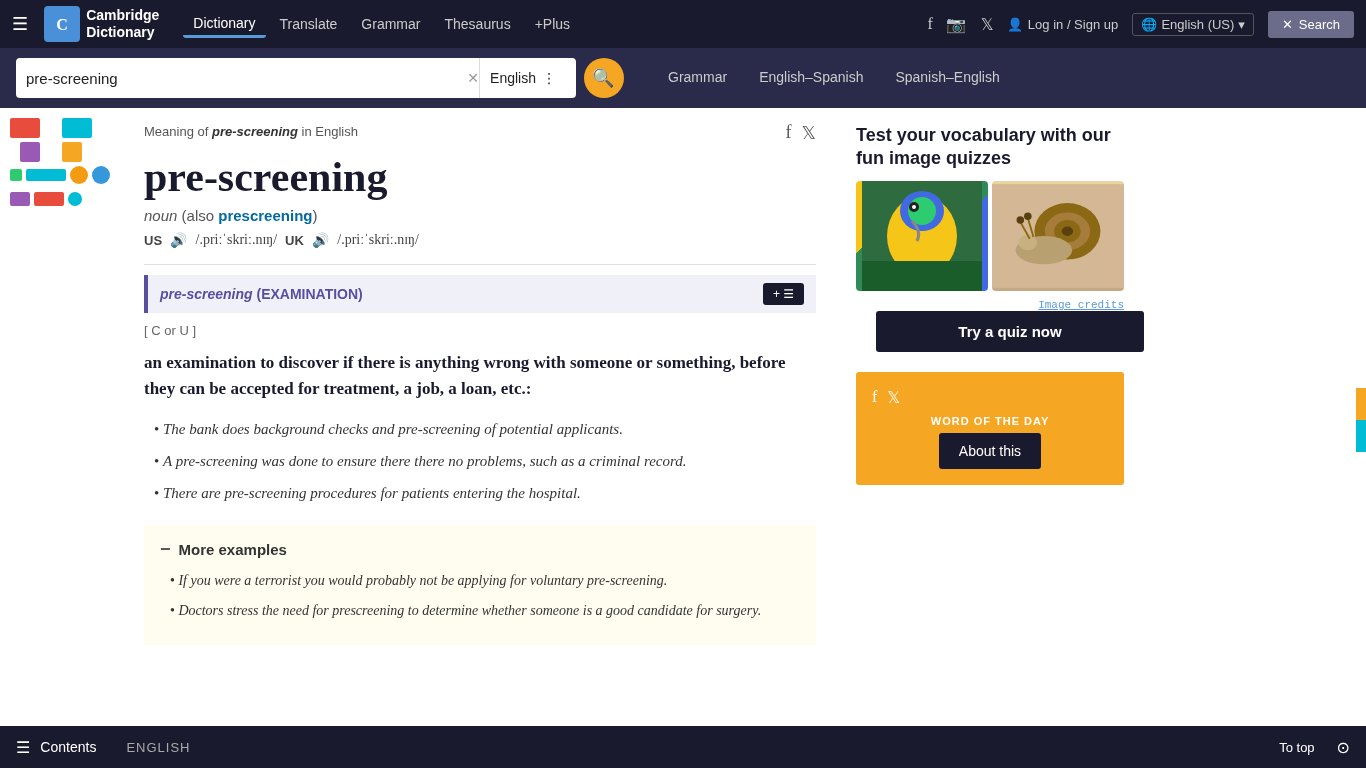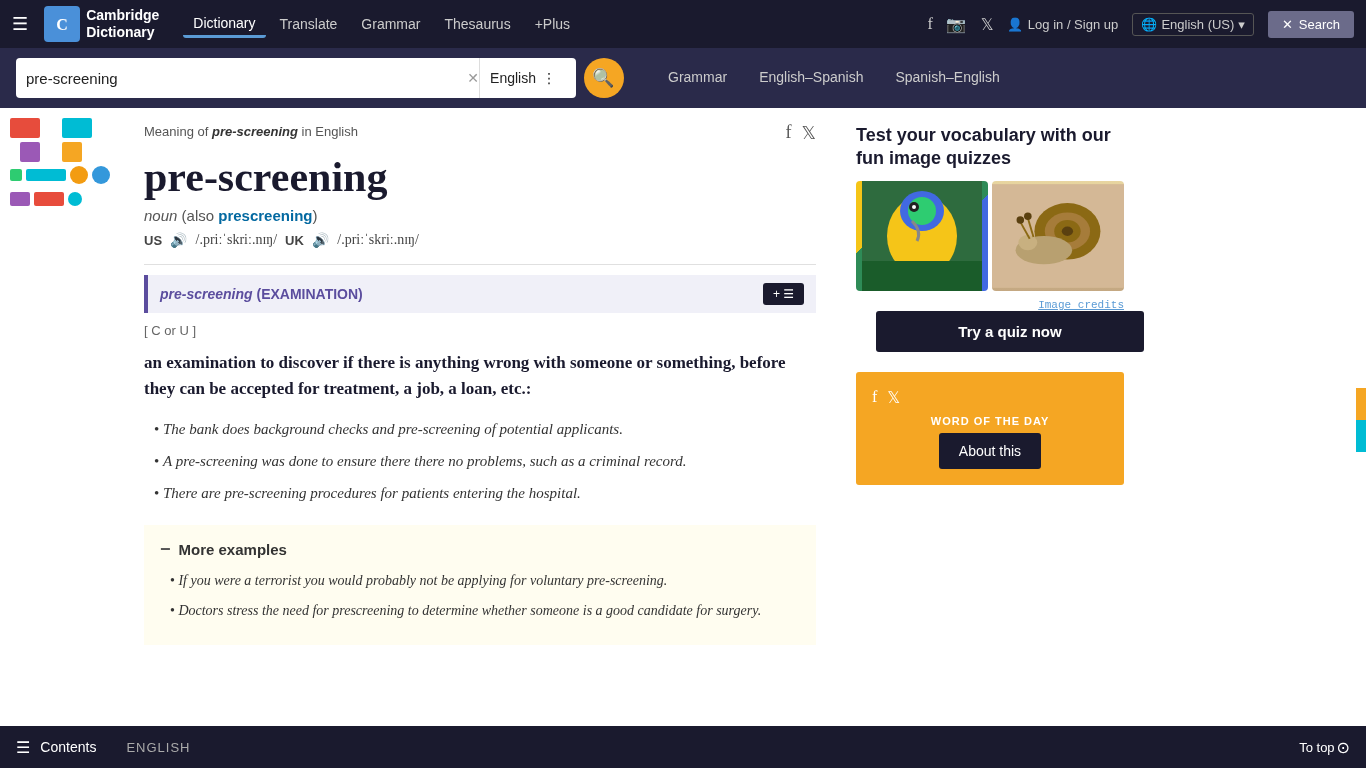--- a/index.html
+++ b/index.html
@@ -398,21 +398,21 @@
       font-family: sans-serif;
       font-size: 13px;
       letter-spacing: 1px;
     }
     .to-top-btn {
       margin-left: auto;
       color: #fff;
       font-family: sans-serif;
       font-size: 13px;
       cursor: pointer;
-      display: flex; align-items: center; gap: 2px;
+      display: flex; align-items: center; gap: 22px;
     }
     .to-top-icon { font-size: 16px; }
 
     .divider-line { border: none; border-top: 1px solid #e0e0e0; margin: 10px 0; }
   </style>
 </head>
 <body>
 
 <nav class="top-nav">
   <span class="hamburger-icon">☰</span>

